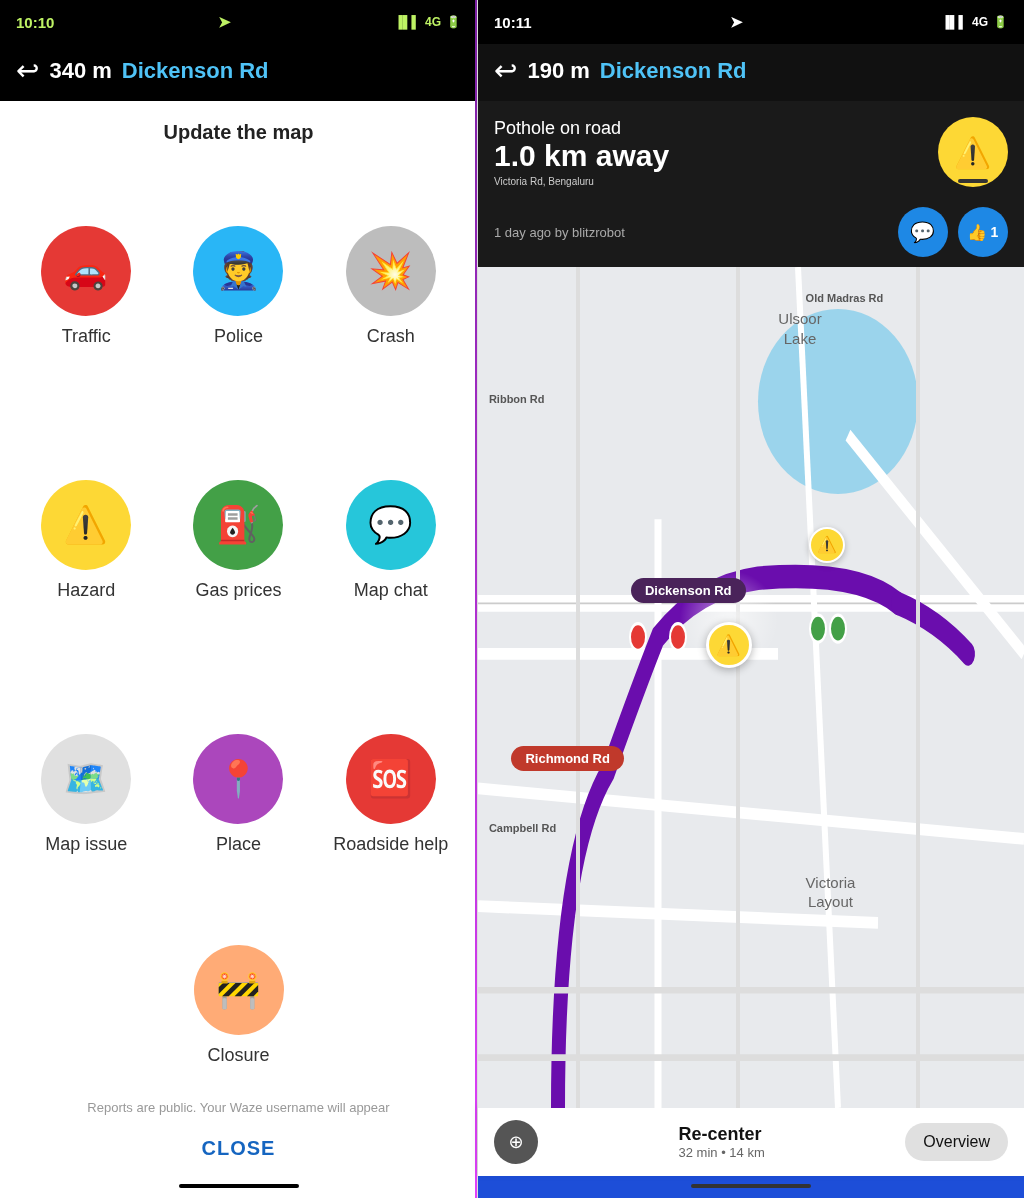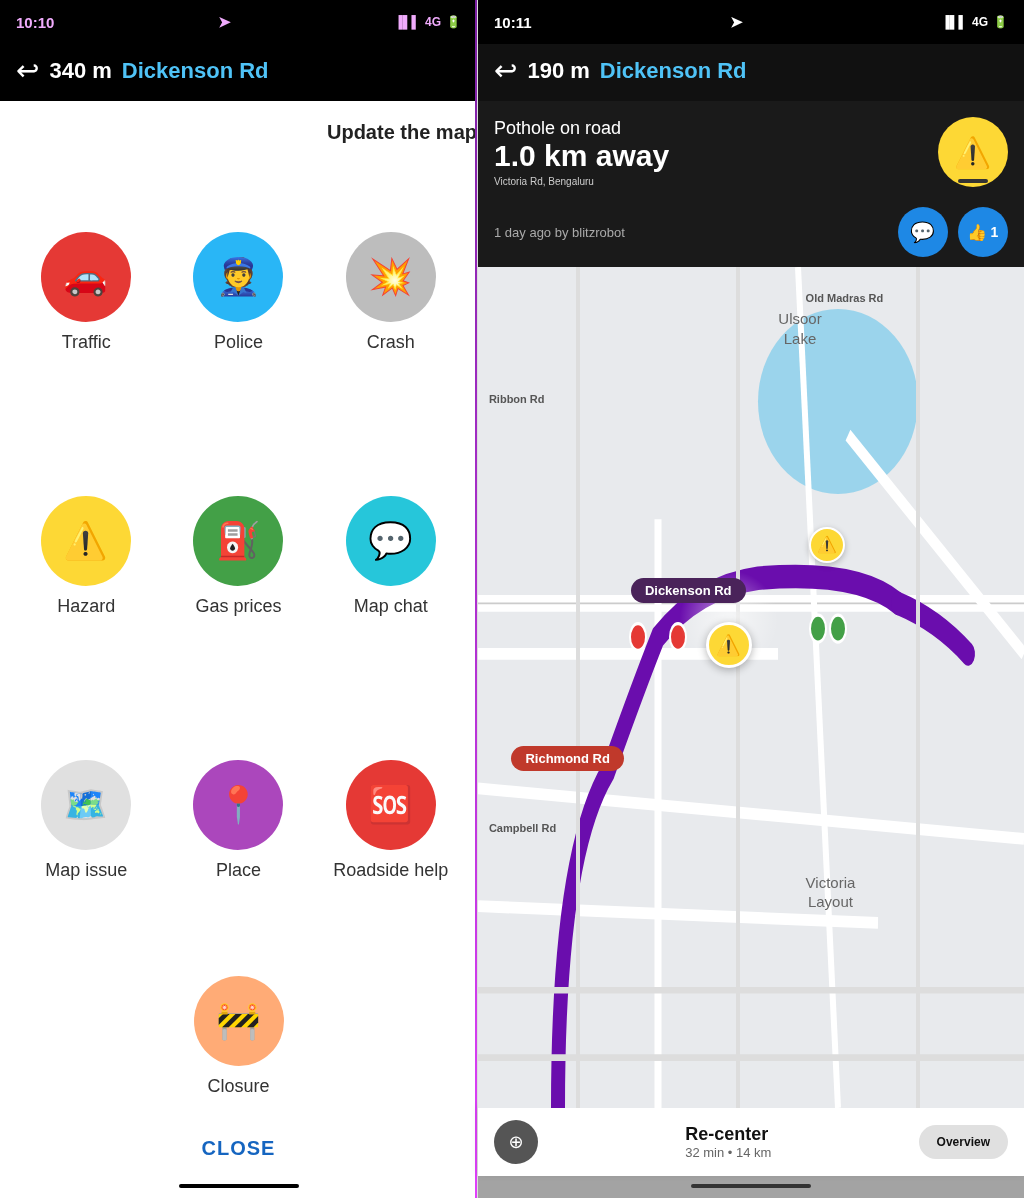--- a/index.html
+++ b/index.html
@@ -18,21 +18,21 @@
       height: 1198px;
       background: #fff;
       display: flex;
       flex-direction: column;
       border-right: 1px solid #ddd;
       position: relative;
     }
 
     .status-bar-left {
       background: #000;
-      color: #f0abfc;
+      color: #bef264;
       height: 44px;
       display: flex;
       align-items: center;
       justify-content: space-between;
       padding: 0 16px;
       font-size: 15px;
       font-weight: 600;
     }
 
     .status-bar-right-panel {
@@ -69,21 +69,21 @@
       color: #fff;
     }
 
     .nav-street {
       font-size: 22px;
       font-weight: 700;
       color: #4FC3F7;
     }
 
     .update-map-title {
-      text-align: right;
+      text-align: center;
       font-size: 20px;
       font-weight: 600;
       color: #222;
       padding: 20px 0 16px;
     }
 
     .grid-container {
       display: grid;
       grid-template-columns: repeat(3, 1fr);
       gap: 0;
@@ -158,21 +158,21 @@
       border-radius: 2px;
       margin: 8px auto 10px;
     }
 
     
     .right-panel {
       width: 546px;
       height: 1198px;
       display: flex;
       flex-direction: column;
-      background: #a3a3a3;
+      background: #1d4ed8;
       position: relative;
     }
 
     .nav-bar-right {
       background: #111;
       color: #fff;
       padding: 10px 16px 14px;
       display: flex;
       align-items: center;
       gap: 10px;
@@ -396,22 +396,22 @@
     }
 
     .eta-subtitle {
       font-size: 13px;
       color: #666;
     }
 
     .overview-btn {
       background: #E0E0E0;
       color: #111;
-      font-size: 12px;
-      font-weight: 700;
+      font-size: 16px;
+      font-weight: 400;
       padding: 10px 18px;
       border-radius: 20px;
       cursor: pointer;
     }
 
     .home-indicator-right {
       width: 120px;
       height: 4px;
       background: #333;
       border-radius: 2px;
@@ -532,20 +532,21 @@
 
   <div class="single-item-row">
     <div class="grid-item">
       <div class="icon-circle orange">
         <span>🚧</span>
       </div>
       <span class="icon-label">Closure</span>
     </div>
   </div>
 
+  <div class="reports-text">Reports are public. Your Waze username will appear</div>
 
   <div class="close-button">CLOSE</div>
 
   <div class="home-indicator"></div>
 
   <div class="left-panel-border"></div>
 </div>
 
 <div class="right-panel">
 

